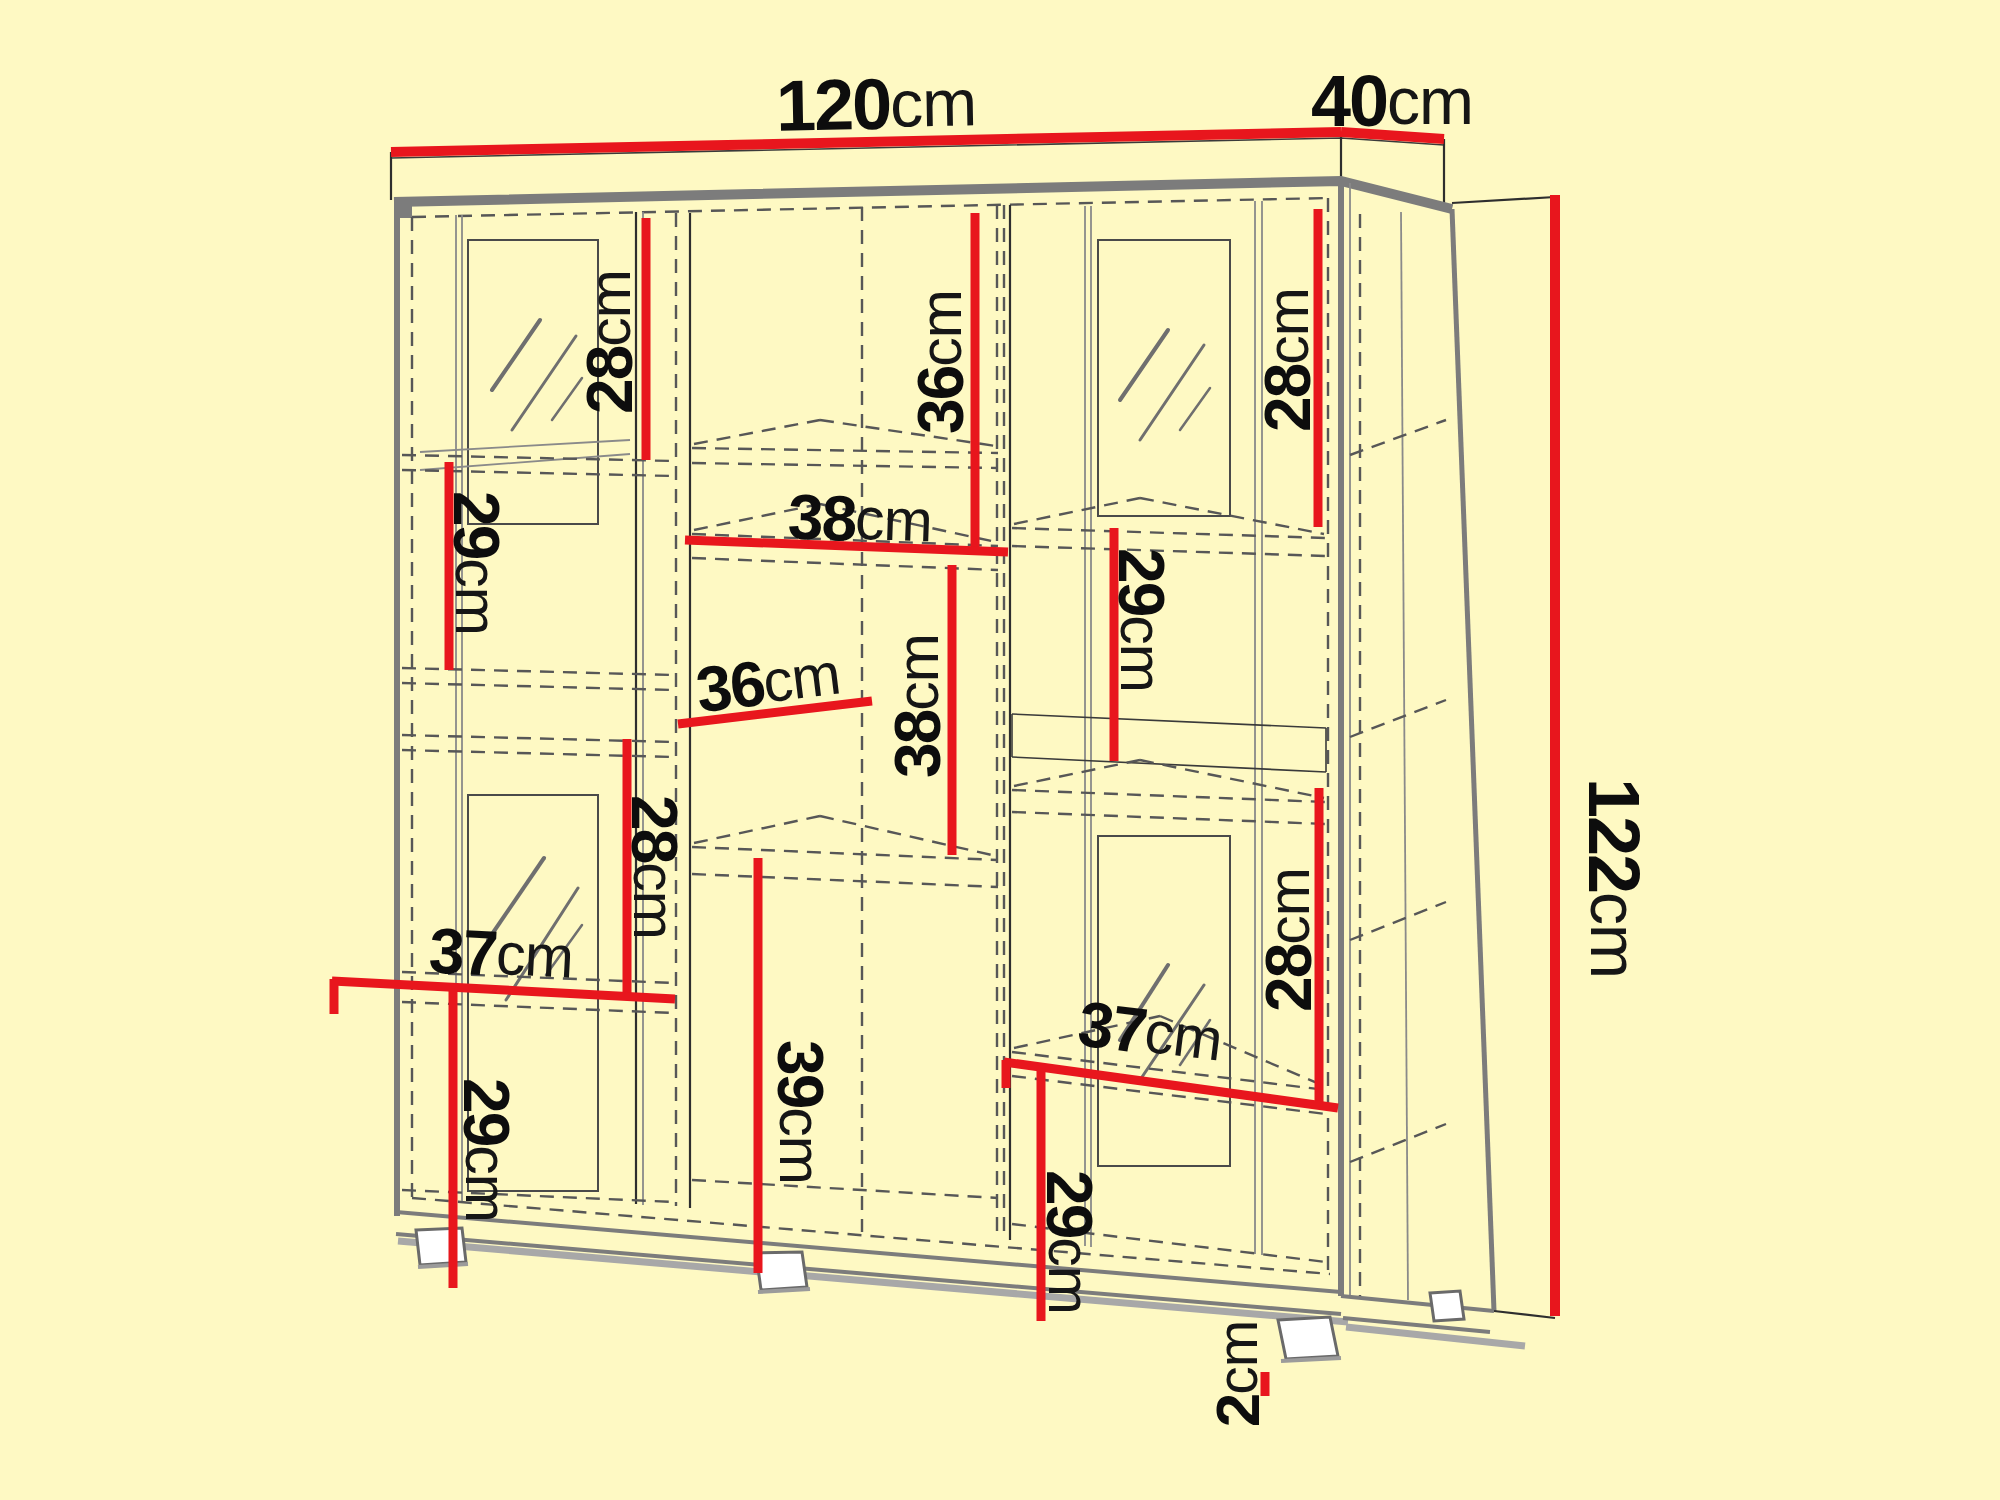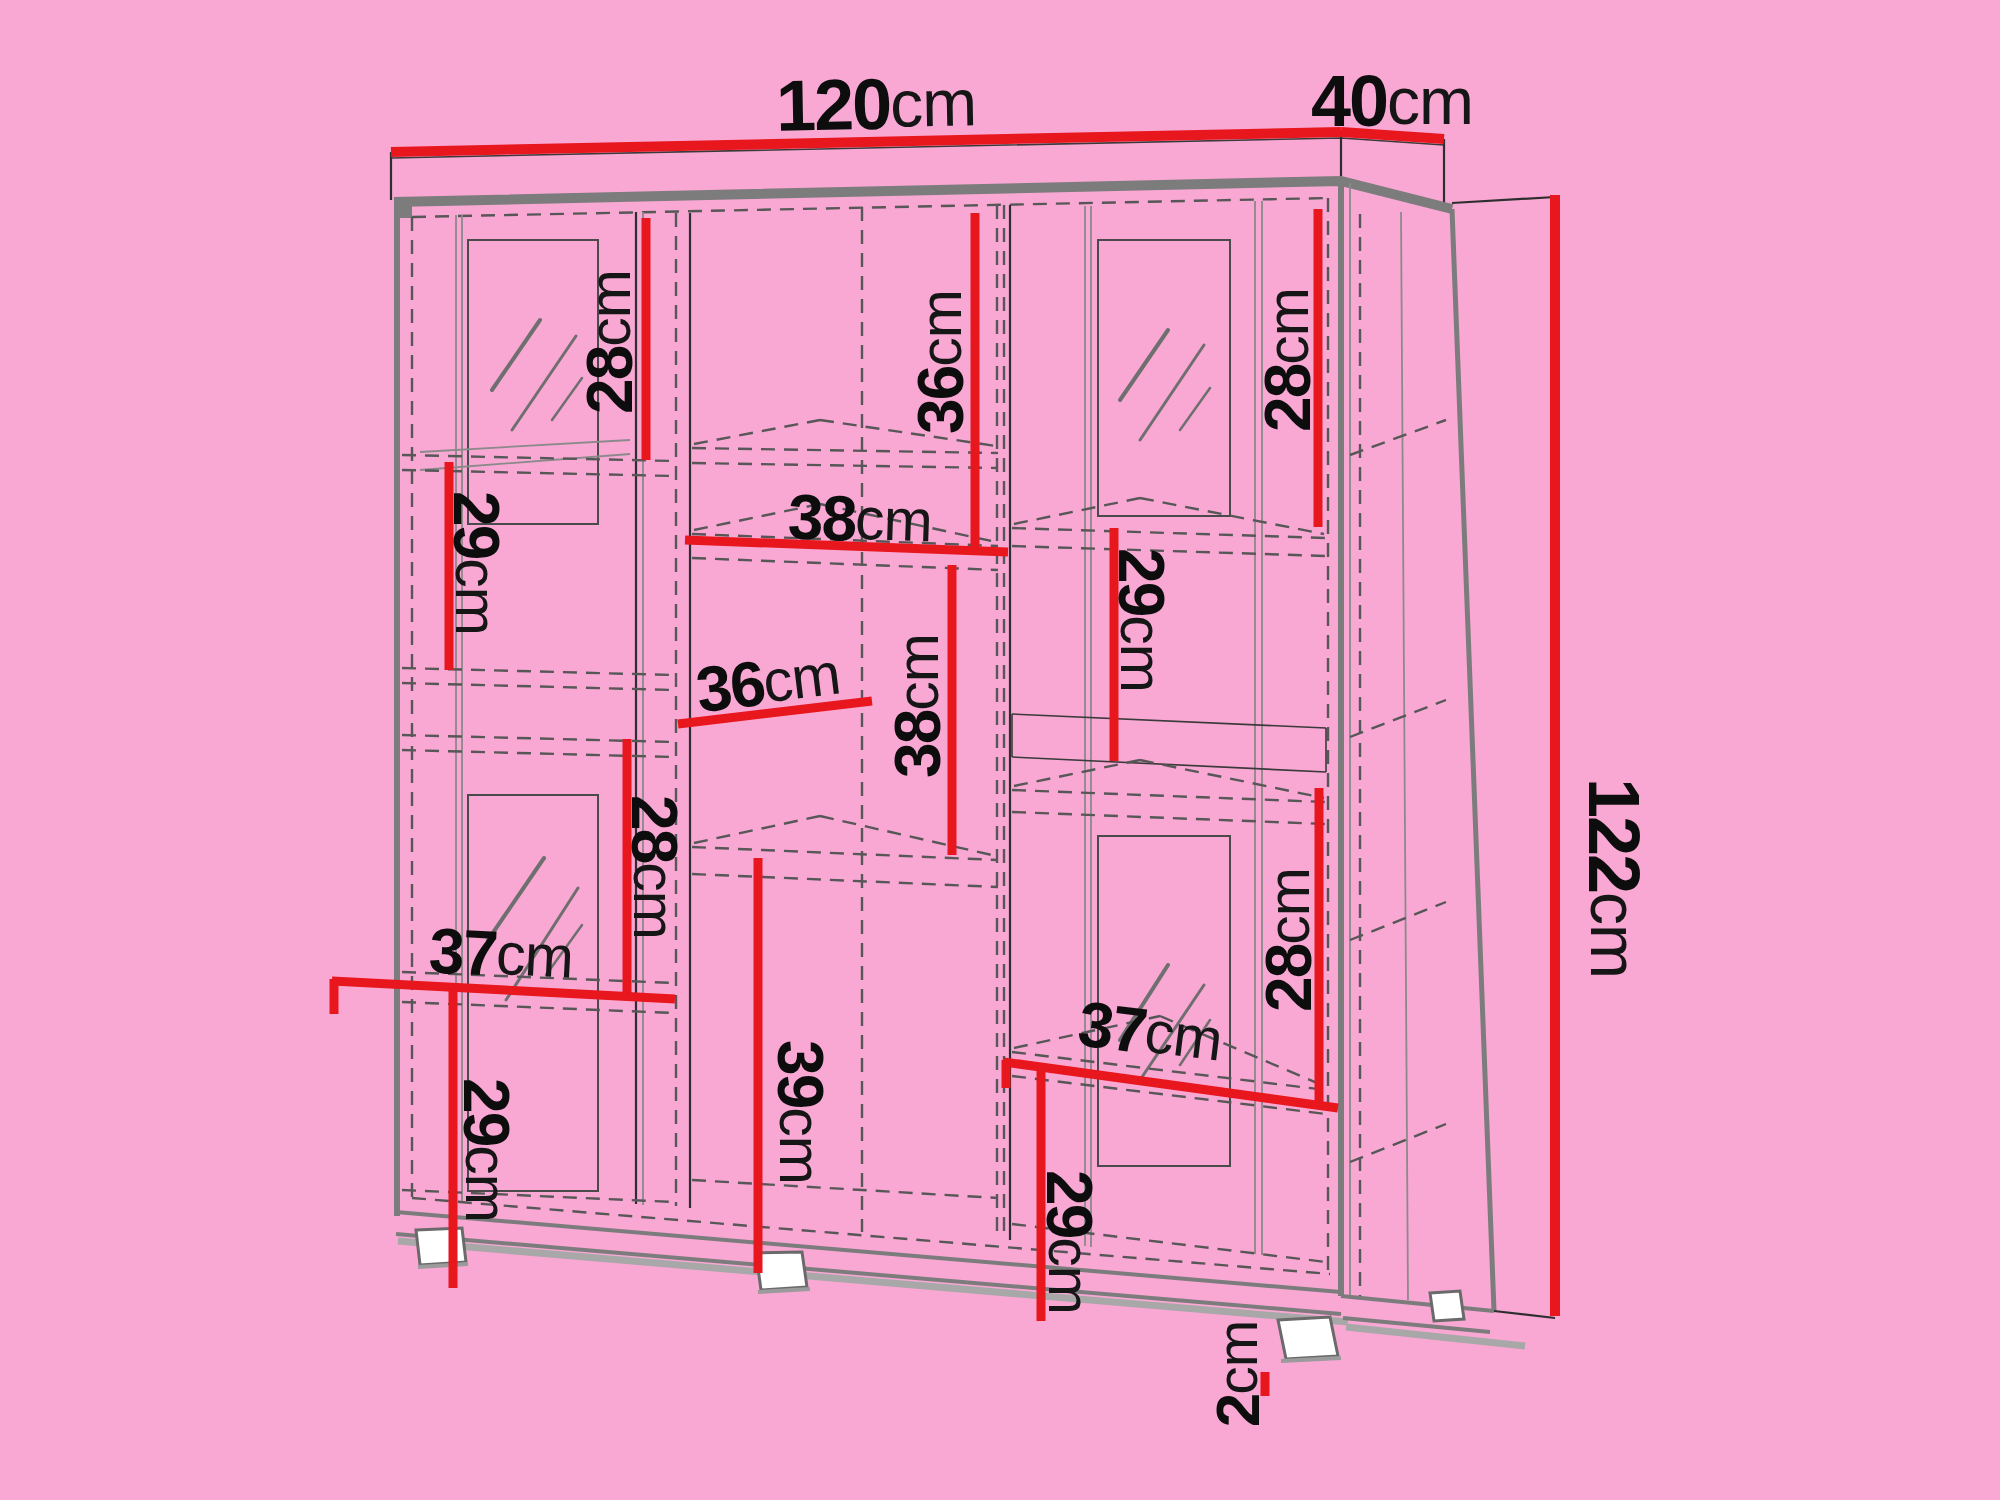--- a/index.html
+++ b/index.html
@@ -1,16 +1,16 @@
 <!DOCTYPE html>
 <html><head>
 <meta charset="utf-8">
 <style>
   html,body{margin:0;padding:0;background:#ffffff;}
-  .stage{position:relative;width:2000px;height:1500px;background:#f9a8d4;overflow:hidden;
+  .stage{position:relative;width:2000px;height:1500px;background:#fef9c3;overflow:hidden;
          font-family:"Liberation Sans",sans-serif;}
   svg{display:block}
   .k2{stroke:#2e2e2e;stroke-width:2.2;fill:none}
   .k15{stroke:#3a3a3a;stroke-width:1.6;fill:none}
   .t18{stroke:#8a8a8a;stroke-width:1.8;fill:none}
   .g9{stroke:#7c7c7c;stroke-width:10;fill:none}
   .g6{stroke:#7c7c7c;stroke-width:6;fill:none}
   .g5{stroke:#7c7c7c;stroke-width:5;fill:none}
   .g4{stroke:#7c7c7c;stroke-width:4;fill:none}
   .sh8{stroke:#a8a8a8;stroke-width:7;fill:none}

